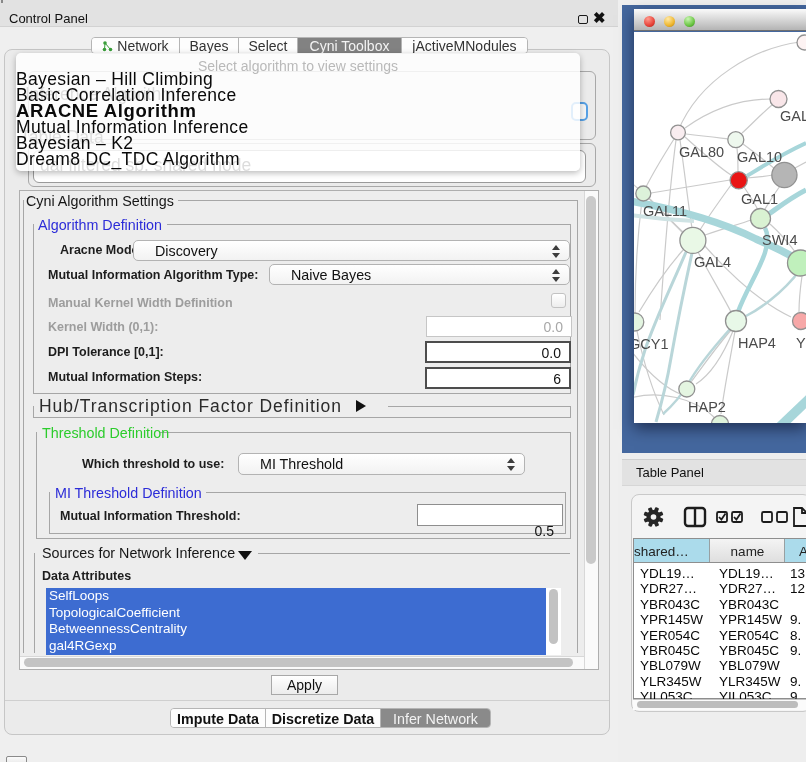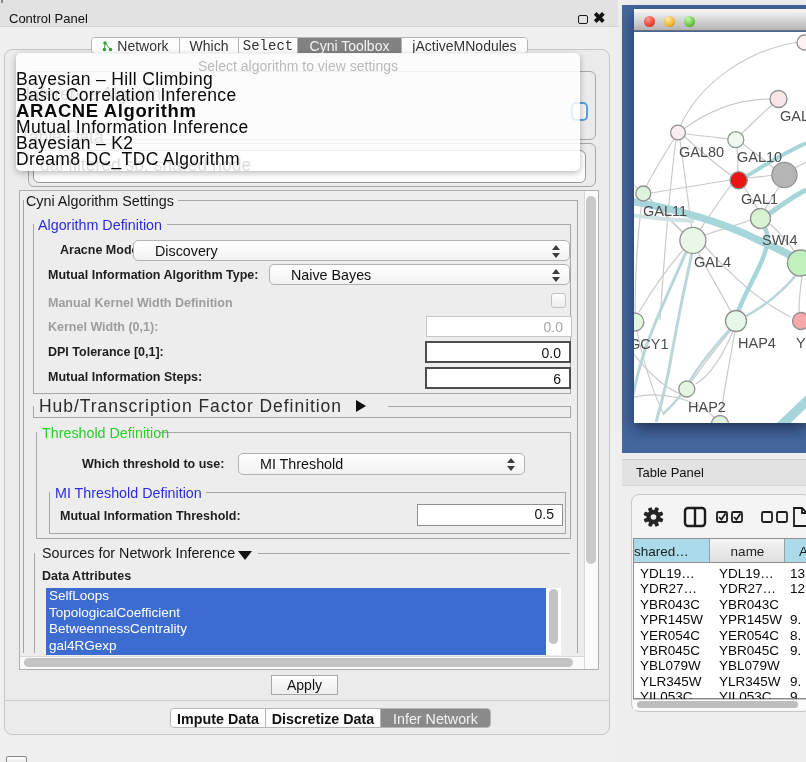--- a/index.html
+++ b/index.html
@@ -30,22 +30,22 @@
   <div class="abs" style="left:4px;top:49px;width:606px;height:686px;background:#ebebeb;border:1px solid #c6c6c6;border-radius:8px;"></div>
 
   <div class="abs" id="toptabs" style="left:91px;top:37px;height:17px;">
       <div style="display:flex;border:1px solid #b5b5b5;border-radius:4px;overflow:hidden;height:17px;">
         <div style="background:#fdfdfd;color:#333;width:87px;font-size:14px;text-align:center;line-height:17px;white-space:nowrap;"><svg width="11" height="11" viewBox="0 0 11 11" style="vertical-align:-1px">
             <circle cx="3" cy="2" r="1.8" fill="#3a9e3a"></circle>
             <circle cx="2.5" cy="8.5" r="1.8" fill="#3a9e3a"></circle>
             <circle cx="8.5" cy="8.5" r="1.8" fill="#3a9e3a"></circle>
             <path d="M3 2 L2.5 8.5 M3 2 L8.5 8.5" stroke="#3a9e3a" stroke-width="1"></path>
           </svg> Network</div>
-        <div style="background:#fdfdfd;color:#333;width:59px;font-size:14px;text-align:center;line-height:17px;border-left:1px solid #b5b5b5;white-space:nowrap;">Which</div>
-        <div style="background:#fdfdfd;color:#333;width:59px;font-size:14px;text-align:center;line-height:17px;border-left:1px solid #b5b5b5;white-space:nowrap;font-family:Liberation Mono, monospace;">Select</div>
+        <div style="background:#fdfdfd;color:#333;width:59px;font-size:14px;text-align:center;line-height:17px;border-left:1px solid #b5b5b5;white-space:nowrap;">Bayes</div>
+        <div style="background:#fdfdfd;color:#333;width:59px;font-size:14px;text-align:center;line-height:17px;border-left:1px solid #b5b5b5;white-space:nowrap;">Select</div>
         <div style="background:#828282;color:#f4f4f4;width:104px;font-size:14px;text-align:center;line-height:17px;border-left:1px solid #b5b5b5;white-space:nowrap;">Cyni Toolbox</div>
         <div style="background:#fdfdfd;color:#333;width:126px;font-size:14px;text-align:center;line-height:17px;border-left:1px solid #b5b5b5;white-space:nowrap;">jActiveMNodules</div>
       </div>
     </div>
 
   <div class="abs" style="left:28px;top:71px;width:568px;height:69px;border:1px solid #a8a8a8;border-radius:6px;"></div>
   <div class="abs" style="left:571px;top:102px;width:17px;height:19px;background:#f6f6f6;border:2px solid #57a0e4;border-radius:5px;"></div>
   <div class="abs" style="left:28px;top:143px;width:568px;height:44px;border:1px solid #a8a8a8;border-radius:6px;"></div>
   <div class="abs" style="left:33px;top:150px;width:553px;height:33px;background:#fff;border:1px solid #9a9a9a;border-radius:6px;"></div>
 
@@ -120,21 +120,21 @@
       </span>
     </div>
 
   <div class="gline" style="left:49px;top:492px;width:1px;height:42px;"></div>
   <div class="gline" style="left:206px;top:492px;width:359px;height:1px;"></div>
   <div class="gline" style="left:565px;top:492px;width:1px;height:42px;"></div>
   <div class="gline" style="left:49px;top:533px;width:516px;height:1px;"></div>
   <div class="abs" style="left:55px;top:485px;font-size:14.3px;color:#2c2cd8;">MI Threshold Definition</div>
 
   <div class="lbl" style="left:60px;top:509px;">Mutual Information Threshold:</div>
-  <div class="field" style="left:417px;top:504px;width:146px;height:22px;border:1px solid #8e8e8e;padding:1px 8px 0 0;">0.5</div>
+  <div class="field" style="left:417px;top:504px;width:146px;height:22px;border:1px solid #8e8e8e;padding:18px 8px 0 0;">0.5</div>
 
   <div class="gline" style="left:34px;top:553px;width:1px;height:100px;"></div>
   <div class="gline" style="left:258px;top:553px;width:312px;height:1px;"></div>
   <div class="abs" style="left:42px;top:545px;font-size:14.3px;color:#161616;">Sources for Network Inference</div>
   <div class="abs" style="left:238px;top:551px;width:0;height:0;border-left:7px solid transparent;border-right:7px solid transparent;border-top:9px solid #111;"></div>
 
   <div class="lbl" style="left:42px;top:569px;font-size:12.5px;">Data Attributes</div>
 
   <div class="abs" style="left:46px;top:588px;width:515px;height:67px;background:#fff;"></div>
   <div class="abs" style="left:46px;top:588px;width:500px;height:67px;background:#3d6cd1;color:#fff;font-size:13.5px;line-height:16.7px;padding-left:3px;">SelfLoops<br>TopologicalCoefficient<br>BetweennessCentrality<br>gal4RGexp</div>

